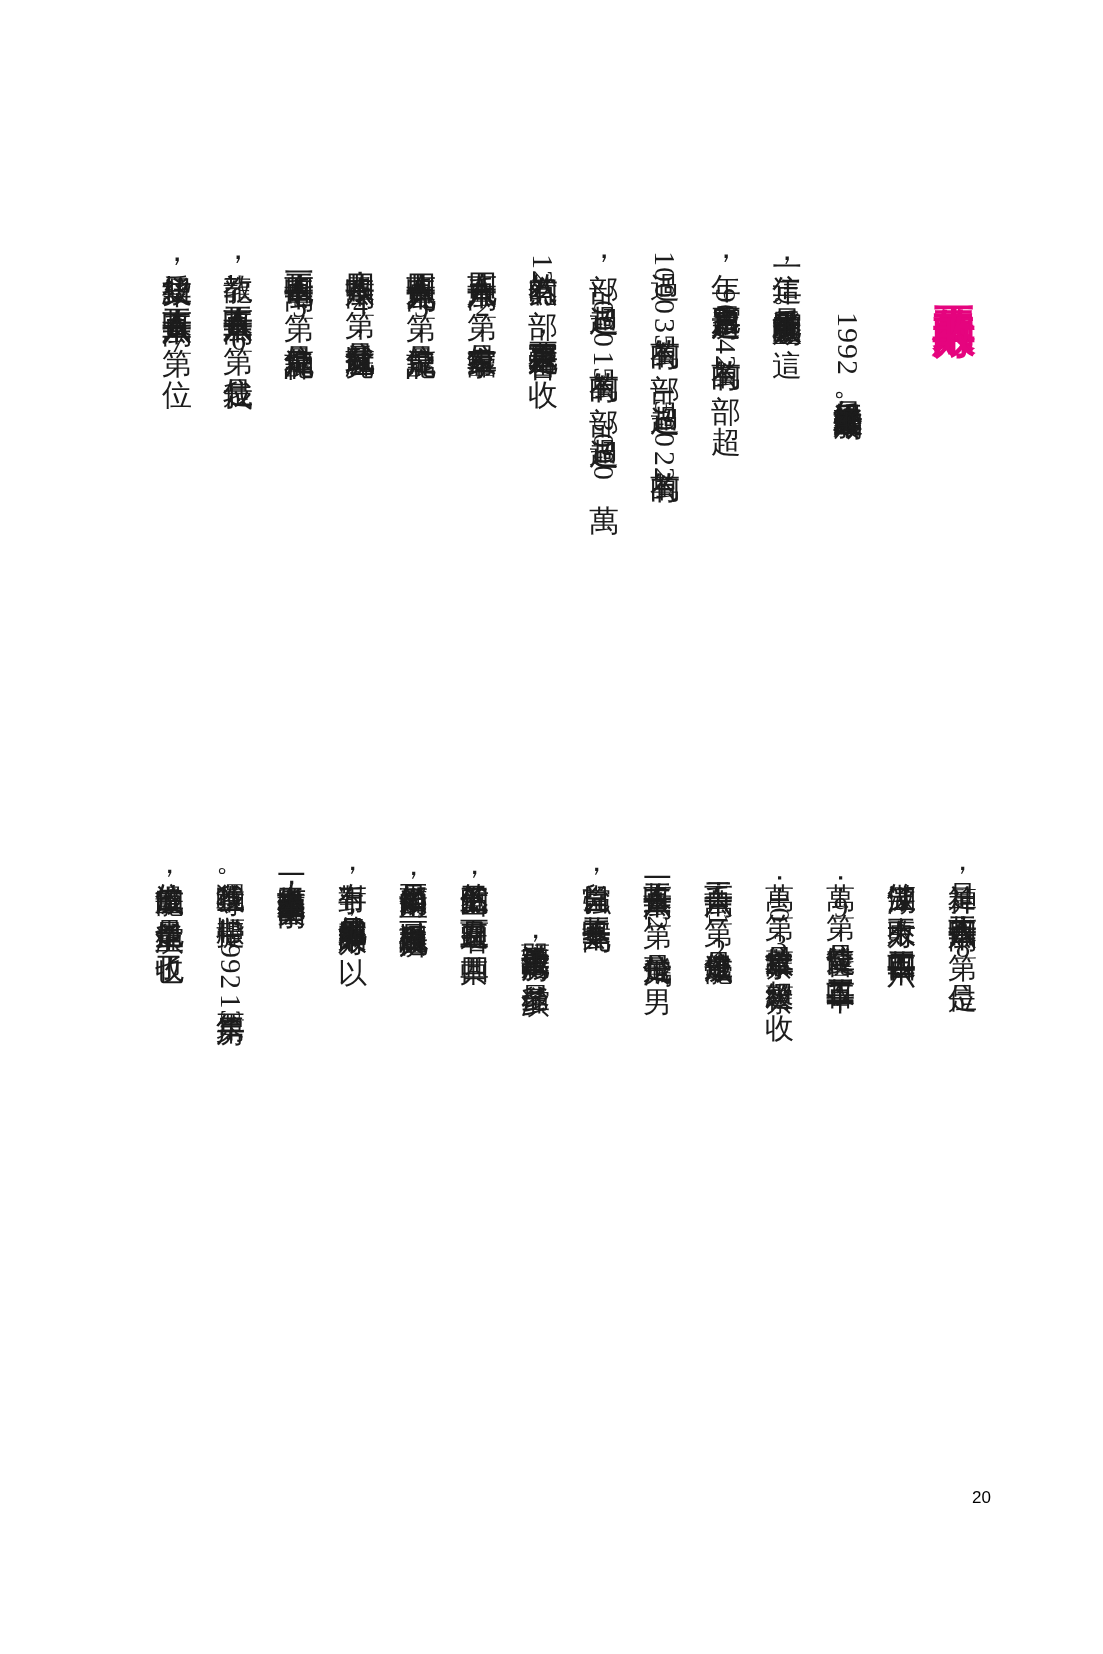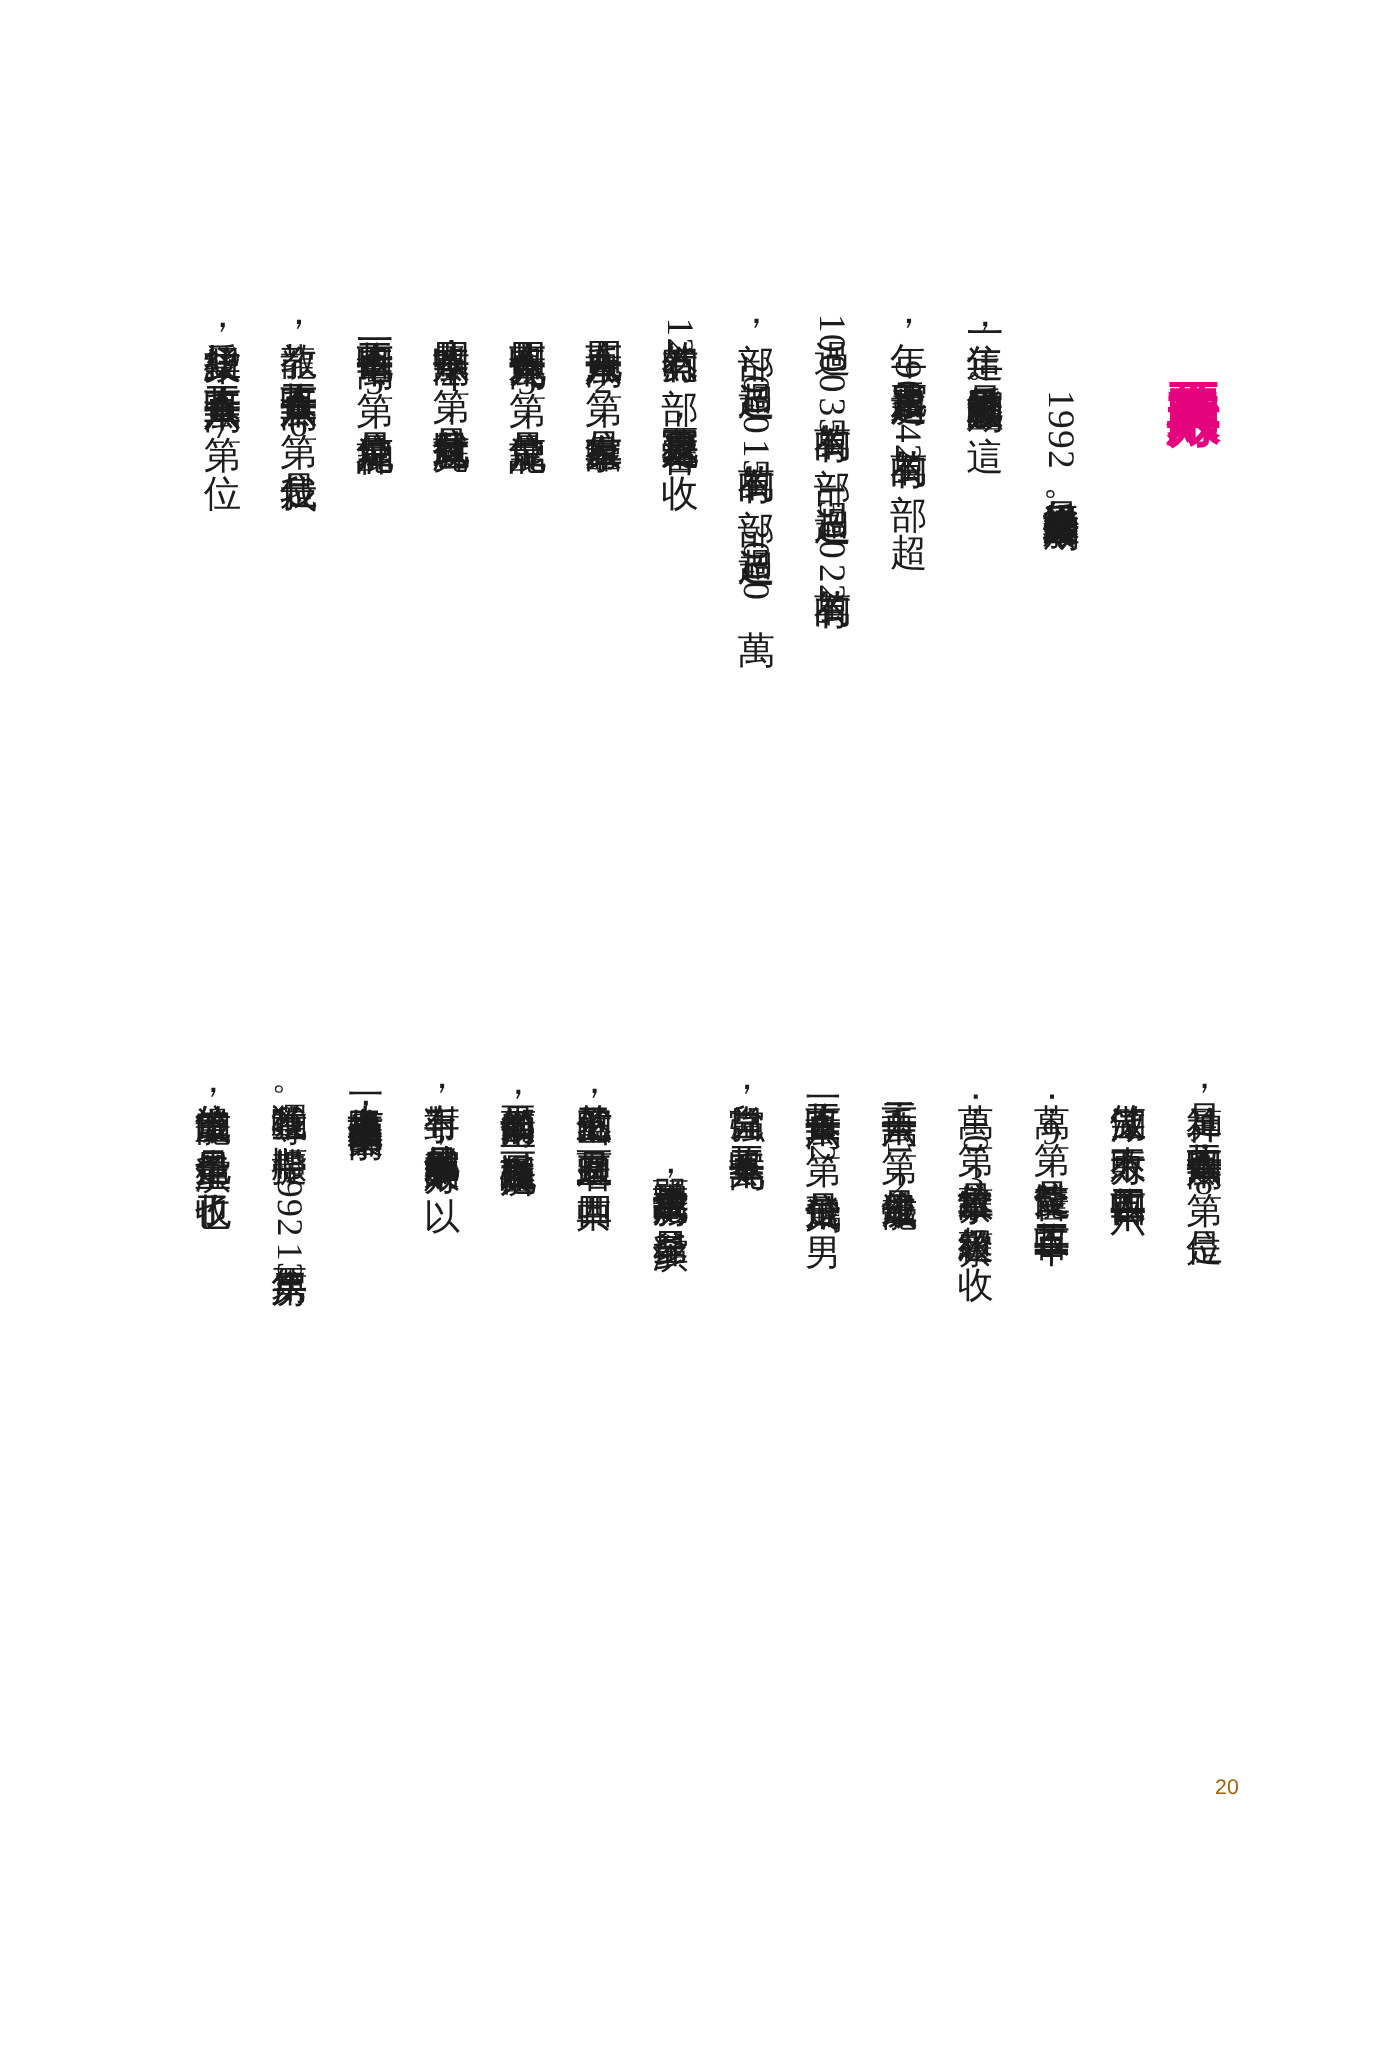--- a/index.html
+++ b/index.html
@@ -37,24 +37,24 @@
     width: 61px;
     writing-mode: vertical-rl;
     text-orientation: mixed;   
     line-height: 61px;
     letter-spacing: 1px;
     white-space: nowrap;
   }
   .tcy { text-combine-upright: all; } 
   .pageno {
     position: absolute;
-    top: 1420px;
+    top: 1488px;
     right: 112px;
     font-size: 17px;
-    color: #a16207;
+    color: #000000;
     font-family: "Liberation Sans", "DejaVu Sans", sans-serif;
   }
 </style>
 </head>
 <body>
 
 <div class="page">
 
   <h1 class="title" style="color: rgb(229, 4, 126);">真正的東方不敗</h1>
 

